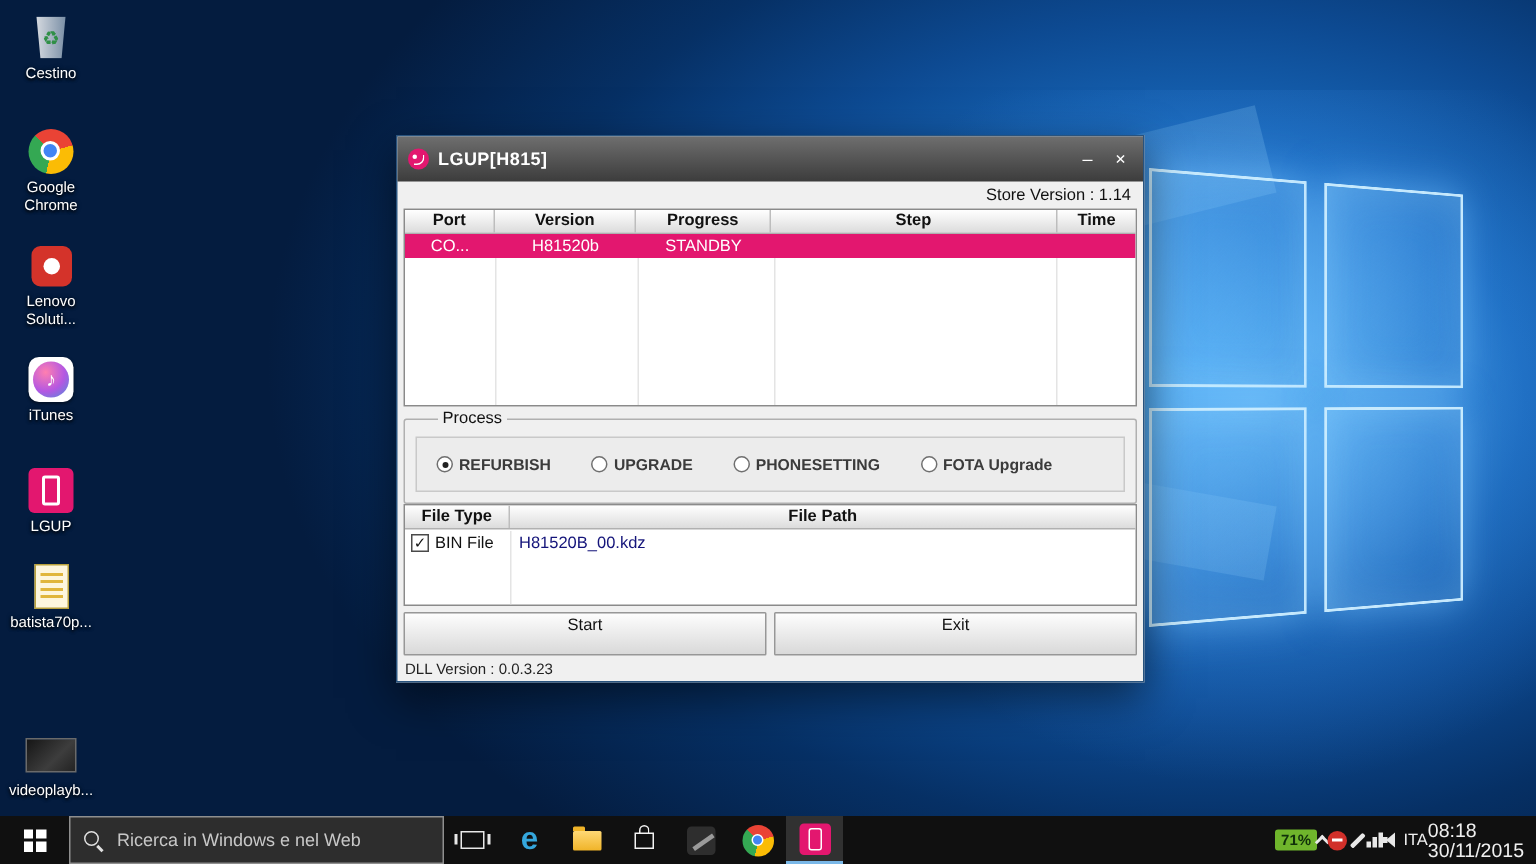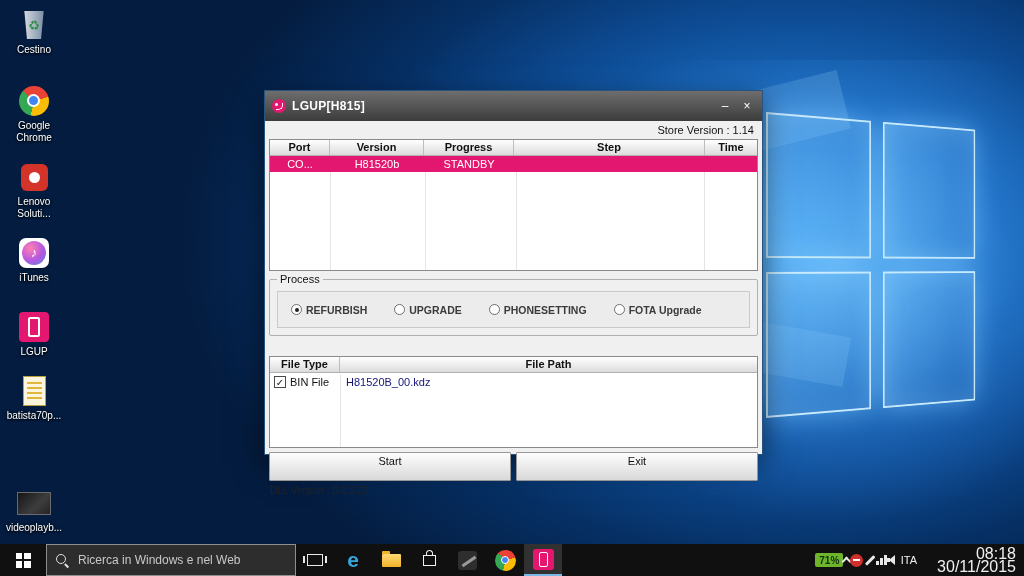--- a/index.html
+++ b/index.html
@@ -60,29 +60,29 @@
 
   .device-table { position:relative; border:1px solid #8a8a8a; background:#fff; height:132px; overflow:hidden; }
   .dt-header { display:flex; height:16px; background:linear-gradient(#ffffff,#dcdcdc); border-bottom:1px solid #b0b0b0; position:relative; z-index:1; }
   .hcell { font-size:11px; font-weight:bold; color:#111; text-align:center; line-height:15px; border-right:1px solid #bdbdbd; }
   .c-port { width:60px; } .c-version { width:94px; } .c-progress { width:90px; } .c-step { flex:1; } .c-time { width:52px; border-right:none; }
   .dt-vline { position:absolute; top:17px; bottom:0; width:1px; background:#e4e4e4; z-index:0; }
   .dt-row-active { position:relative; z-index:1; display:flex; height:16px; background:#e3176f; color:#fff; cursor:pointer; }
   .dt-row-active .cell { font-size:11px; line-height:16px; text-align:center; white-space:nowrap; overflow:hidden; }
 
   .process-group { position:relative; margin-top:8px; height:57px; border:1px solid #b0b0b0; border-radius:2px; }
-  .pg-label { position:absolute; top:-7px; left:7px; background:#f0f0f0; font-size:11px; color:#111; padding:0 3px; }
+  .pg-label { position:absolute; top:-7px; left:22px; background:#f0f0f0; font-size:11px; color:#111; padding:0 3px; }
   .pg-inner { position:absolute; left:7px; right:7px; top:11px; bottom:7px; border:1px solid #c9c9c9; background:#ececec;
     display:flex; align-items:center; padding-left:13px; gap:27px; }
   .radio { display:flex; align-items:center; gap:4px; cursor:pointer; }
   .radio .dot { width:11px; height:11px; border-radius:50%; border:1px solid #6f6f6f; background:#fff; position:relative; flex:none; }
   .radio.selected .dot::after { content:""; position:absolute; left:3px; top:3px; width:4px; height:4px; border-radius:50%; background:#222; }
   .radio .rlabel { font-size:10.5px; font-weight:bold; color:#3b3b3b; }
 
-  .file-table { position:relative; margin-top:20px; border:1px solid #8a8a8a; background:#fff; height:92px; overflow:hidden; }
+  .file-table { position:relative; margin-top:0; border:1px solid #8a8a8a; background:#fff; height:68px; overflow:hidden; }
   .ft-header { display:flex; height:16px; background:linear-gradient(#ffffff,#dcdcdc); border-bottom:1px solid #b0b0b0; position:relative; z-index:1; }
   .c-ftype { width:70px; } .c-fpath { flex:1; border-right:none; }
   .ft-vline { position:absolute; top:17px; bottom:0; left:70px; width:1px; background:#e4e4e4; z-index:0; }
   .ft-row { position:relative; z-index:1; display:flex; height:18px; align-items:center; cursor:pointer; }
   .type-cell { width:70px; display:flex; align-items:center; gap:4px; padding-left:4px; font-size:11px; color:#111; }
   .checkbox { width:12px; height:12px; border:1px solid #4a4a4a; background:#fff; font-size:10px; line-height:11px; text-align:center; color:#111; flex:none; cursor:pointer; }
   .path-cell { flex:1; font-size:11px; color:#14147a; padding-left:6px; }
 
   .btn-row { display:flex; gap:5px; margin-top:4px; }
   .btn { flex:1; height:29px; background:linear-gradient(#fdfdfd,#d9d9d9); border:1px solid #979797; font-size:11px; color:#111; text-align:center; line-height:16px; cursor:pointer; border-radius:1px; }
@@ -123,21 +123,21 @@
   .red-dot::after { content:""; position:absolute; left:3px; top:5.5px; width:7px; height:2px; background:#fff; }
   .pen { width:13px; height:13px; position:relative; cursor:pointer; }
   .pen::after { content:""; position:absolute; left:1px; top:5px; width:12px; height:2.5px; background:#e8e8e8; transform:rotate(-45deg); border-radius:1px; }
   .bars { display:flex; align-items:flex-end; gap:1.5px; cursor:pointer; }
   .bars i { width:2.5px; background:#e8e8e8; display:block; }
   .bars i:nth-child(1){height:4px;} .bars i:nth-child(2){height:7px;} .bars i:nth-child(3){height:10px;}
   .vol { width:14px; height:11px; position:relative; cursor:pointer; }
   .vol::before { content:""; position:absolute; left:0; top:3.5px; width:3px; height:4px; background:#e8e8e8; }
   .vol::after { content:""; position:absolute; left:2px; top:0; border-top:5.5px solid transparent; border-bottom:5.5px solid transparent; border-right:6px solid #e8e8e8; }
   .lang { color:#f0f0f0; font-size:11px; cursor:pointer; }
-  .clock { color:#f0f0f0; font-size:16px; line-height:13px; text-align:right; cursor:pointer;margin-left:20px; }
+  .clock { color:#f0f0f0; font-size:13px; line-height:13px; cursor:pointer; }
   .show-desktop { width:4px; border-left:1px solid #4a4a4a; cursor:pointer; }
 </style>
 </head>
 <body>
 
 <div class="screen">
 
   <div class="hero-glow"></div>
   <div class="light-beam beam1"></div>
   <div class="light-beam beam2"></div>

